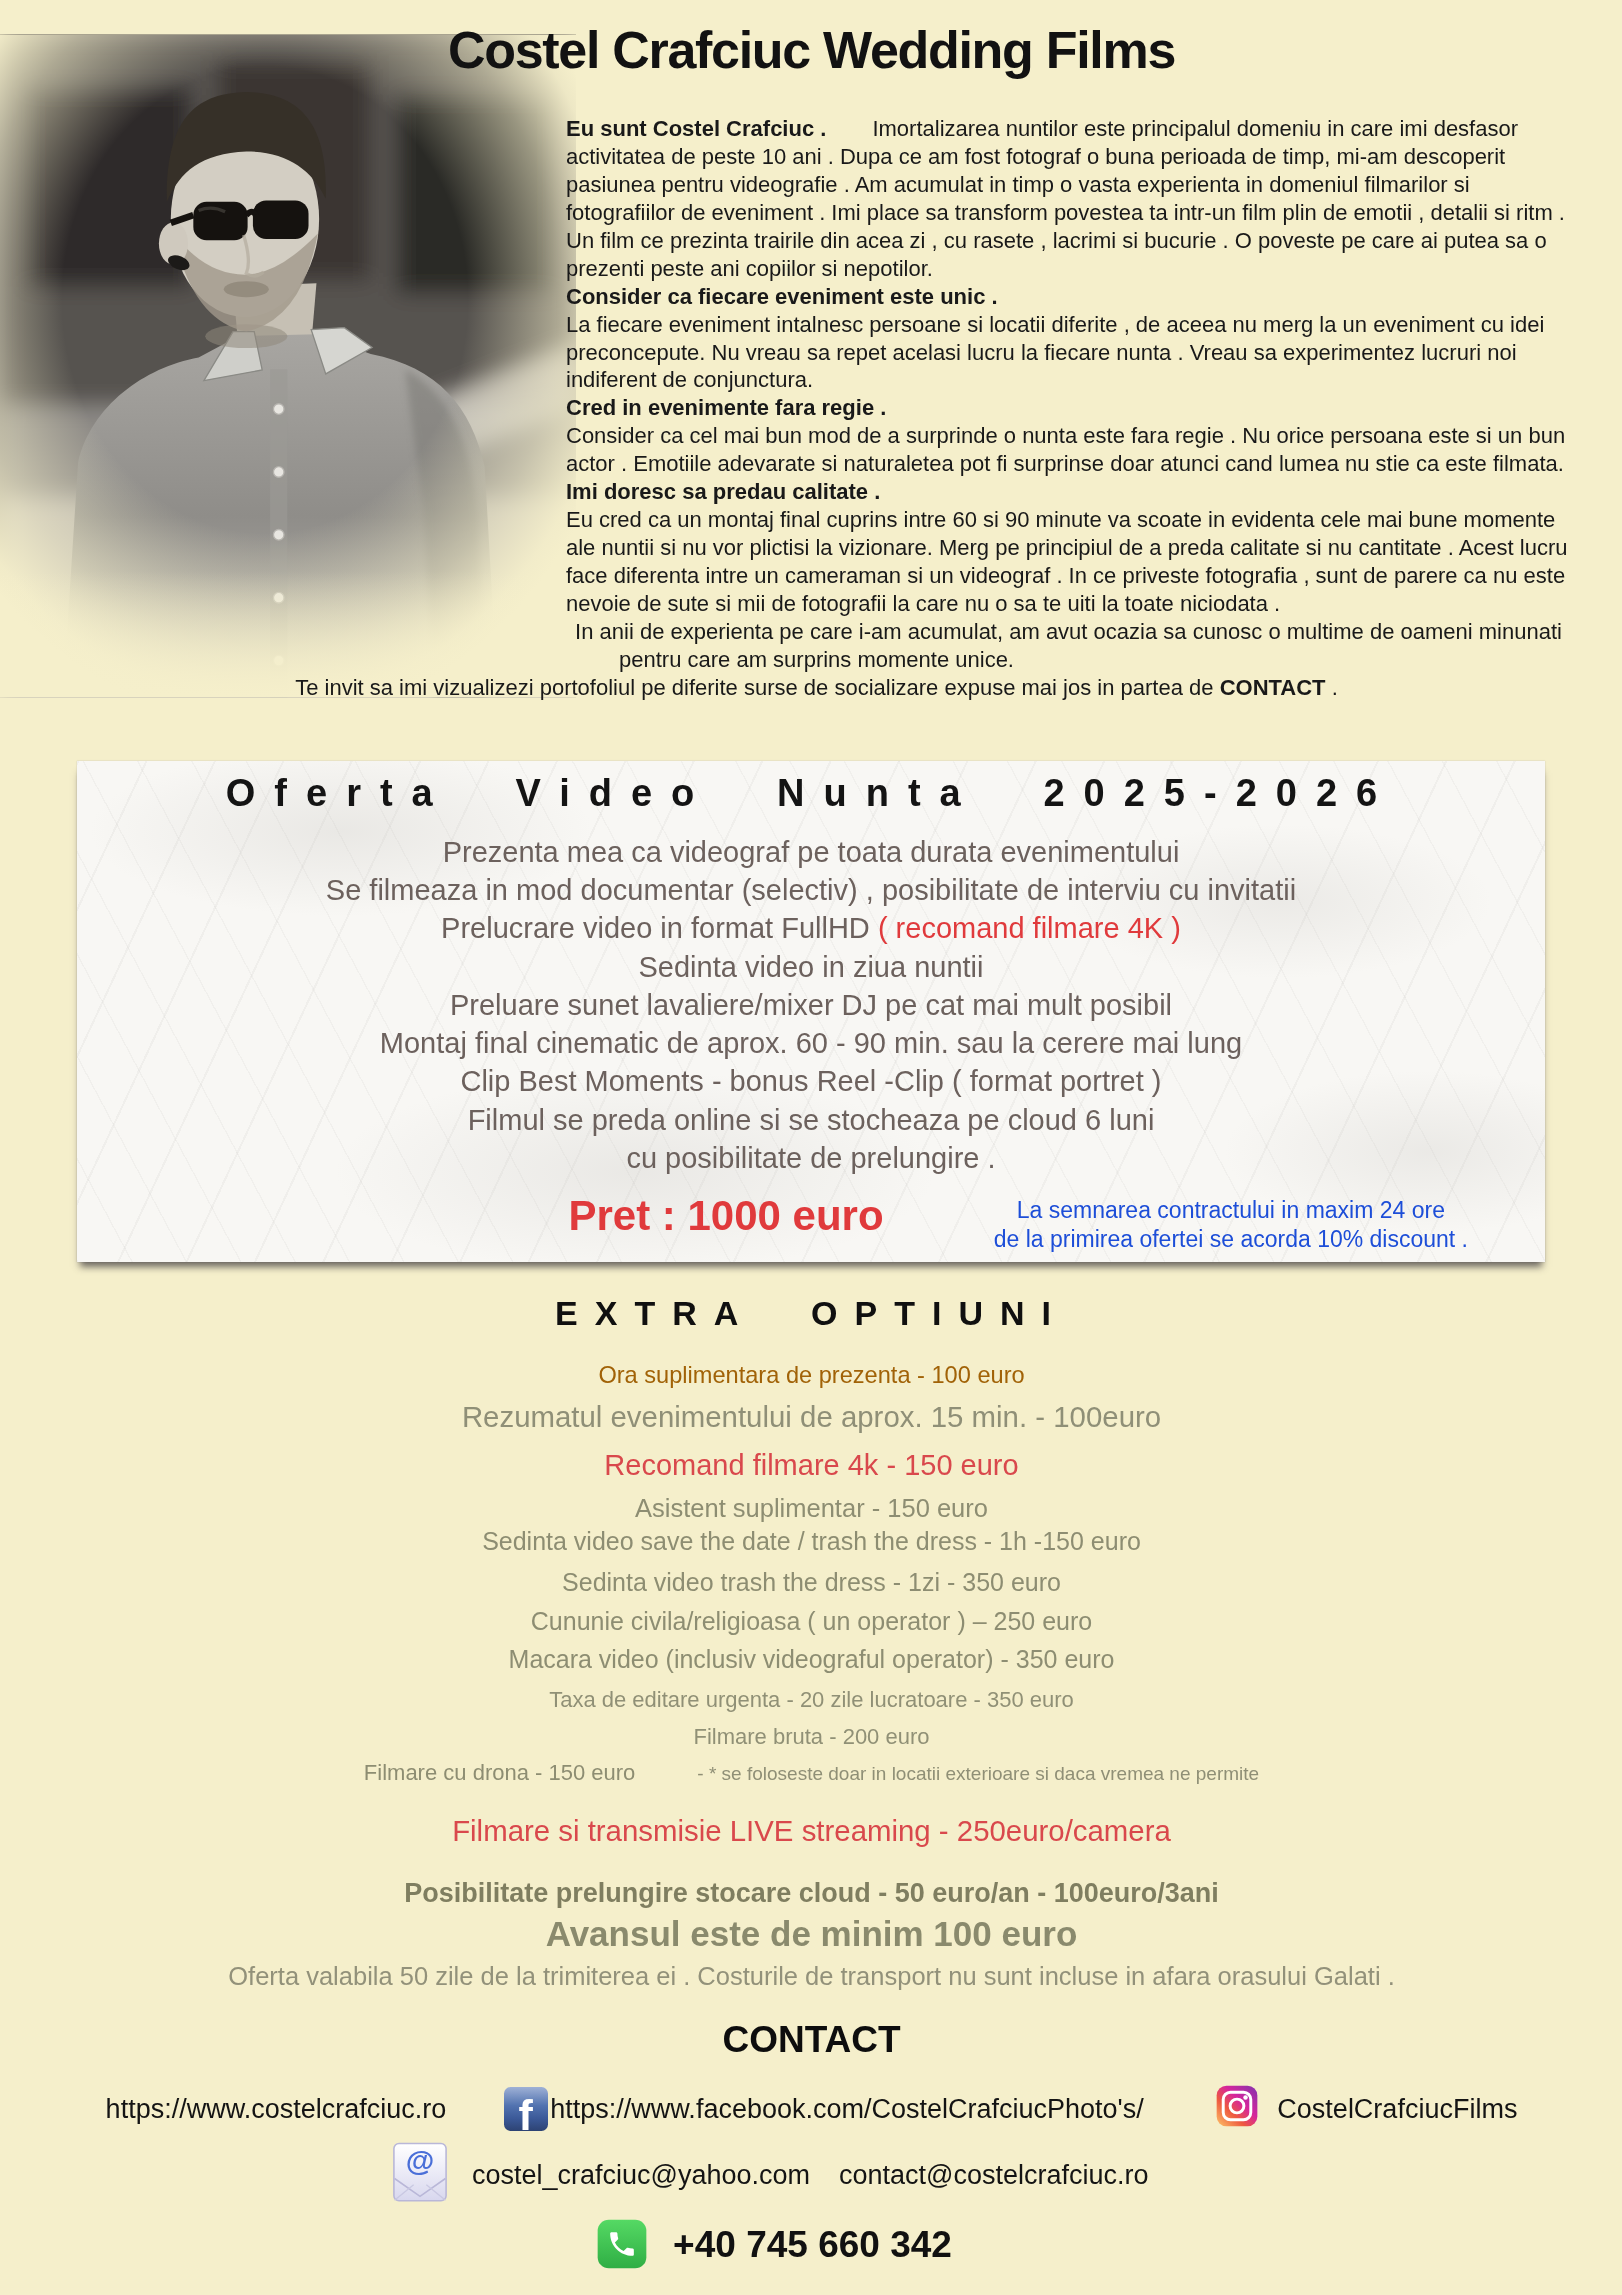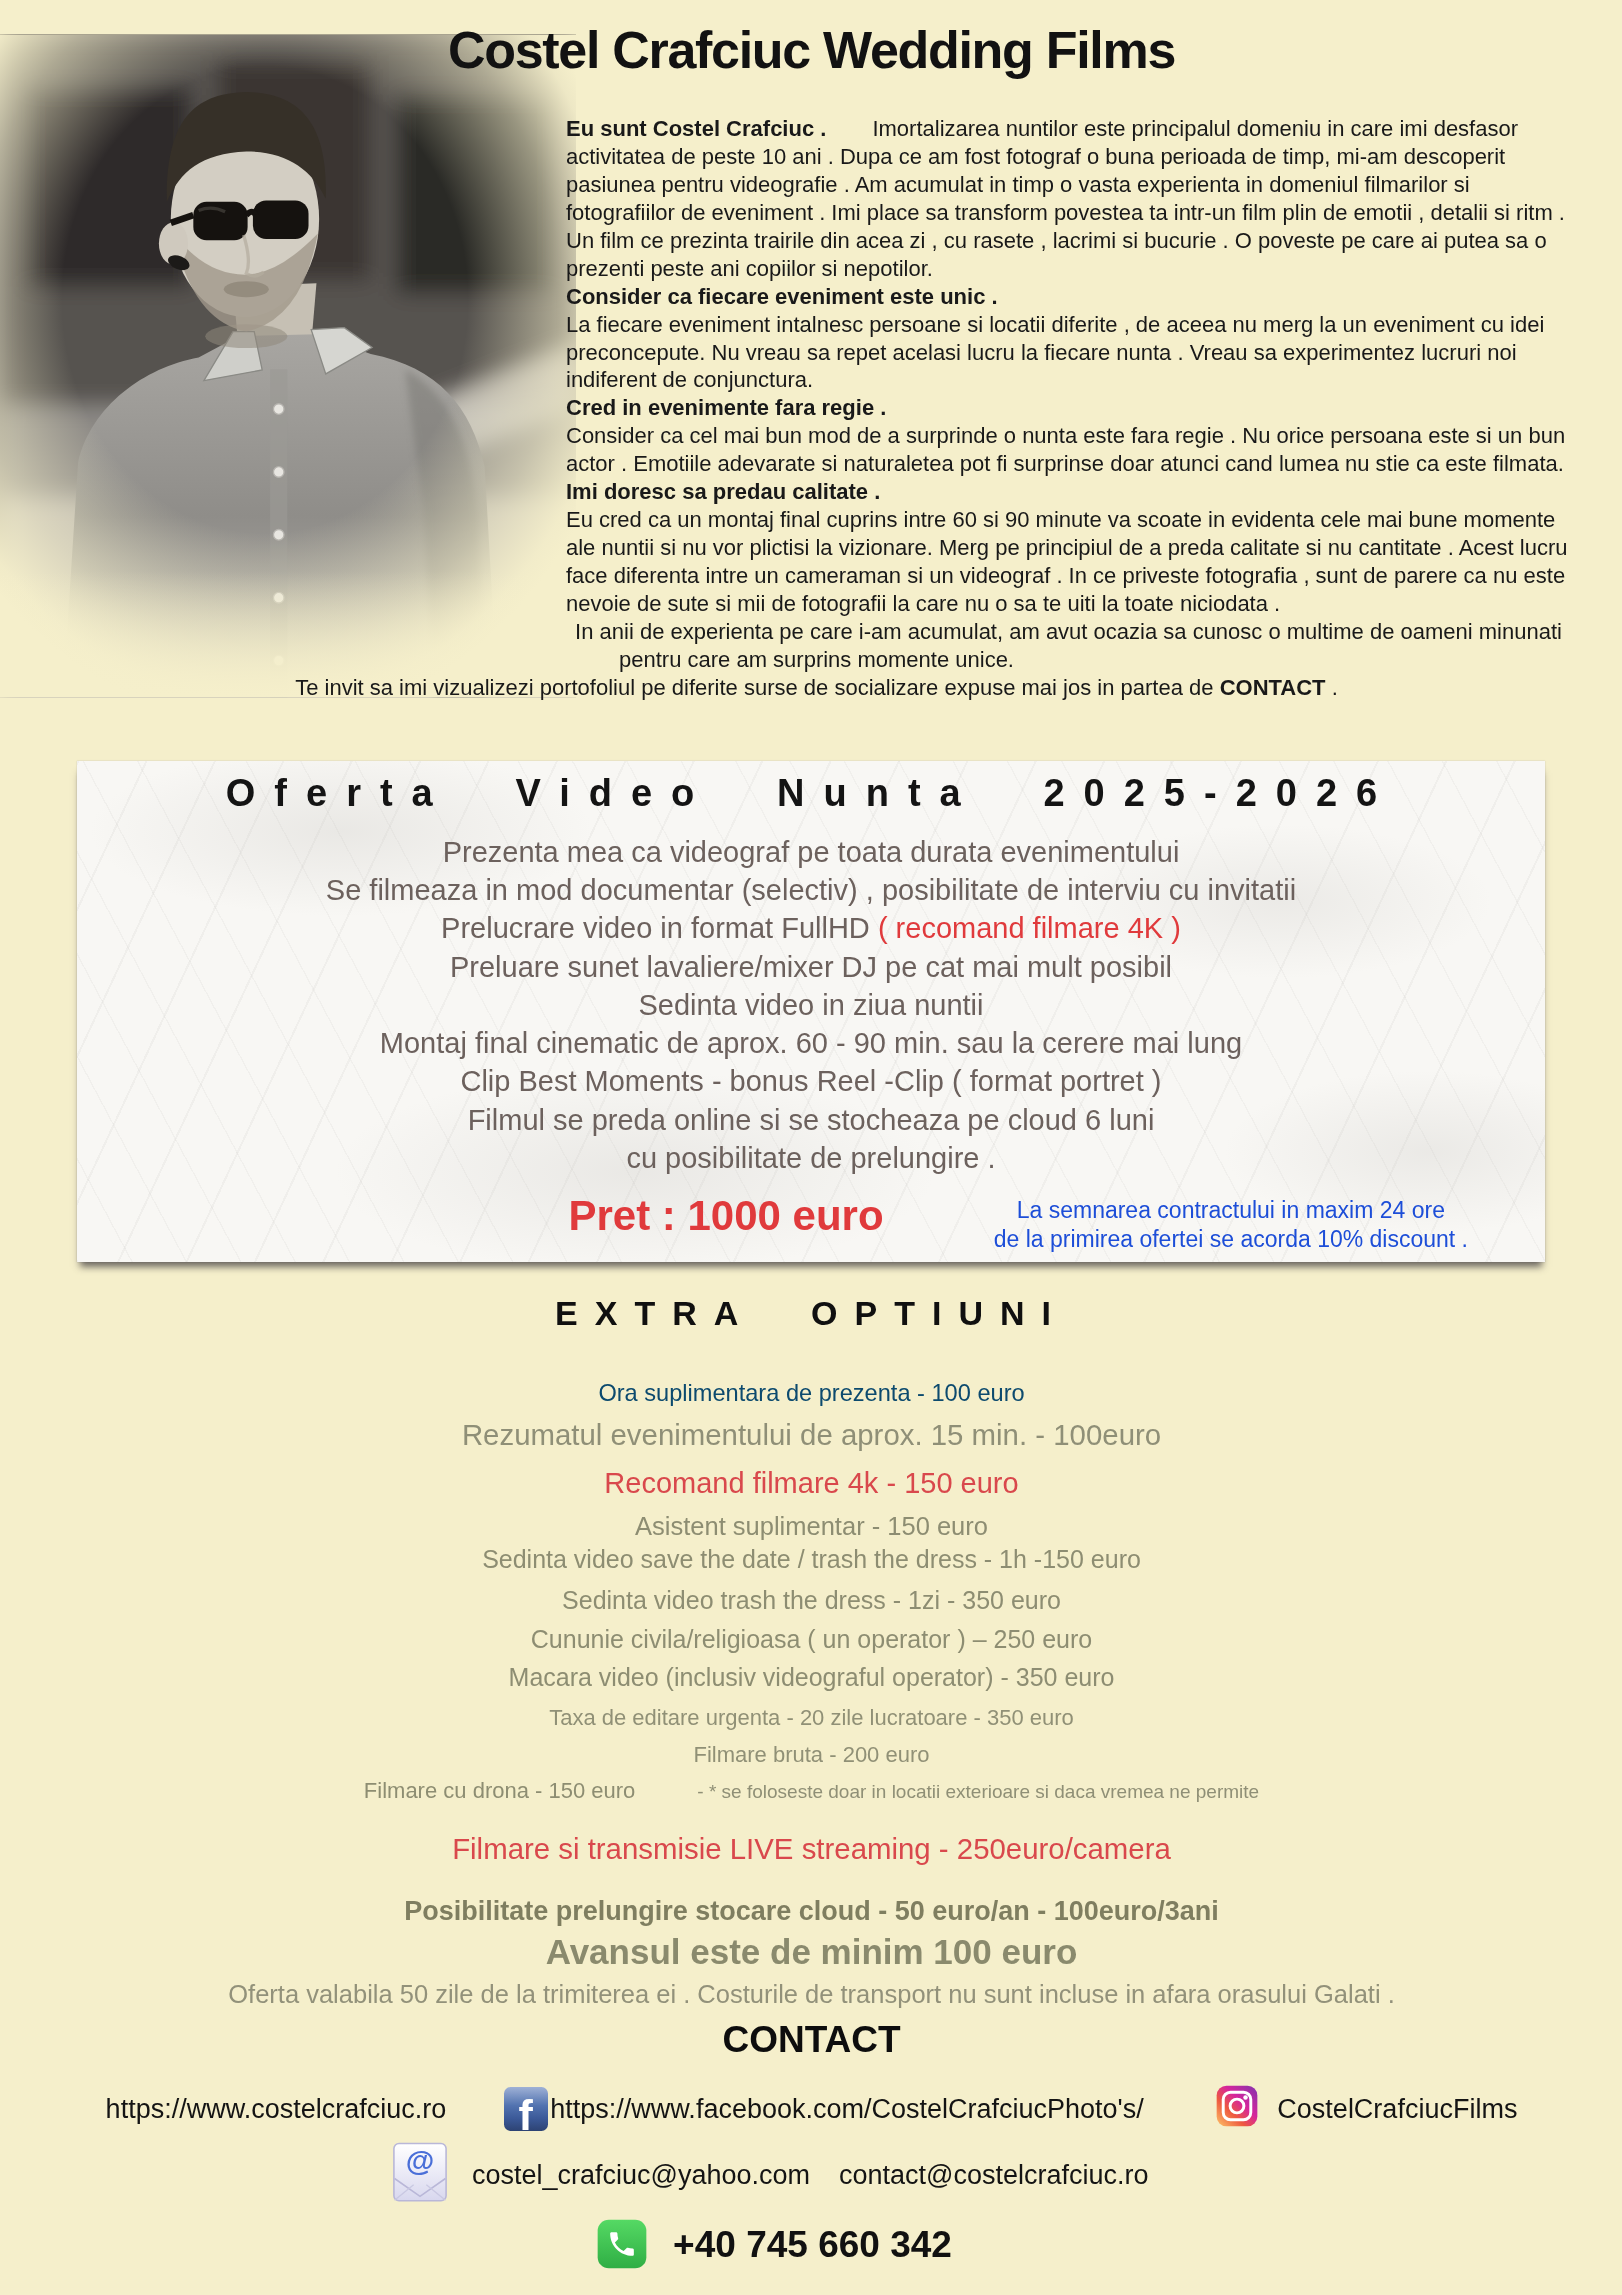--- a/index.html
+++ b/index.html
@@ -39,21 +39,21 @@
     font-size:29px;line-height:1.32;color:#6c615d;}
   .red{color:#e03a3c;}
   .offer-price-row{position:relative;margin-top:9.2px;height:79px;}
   .price{position:absolute;left:0;right:170px;text-align:center;top:5.2px;
     font-size:42px;font-weight:700;color:#e03a3c;}
   .discount{position:absolute;right:77px;top:9.2px;text-align:center;
     font-size:23px;line-height:1.3;color:#1d4ed8;}
   
   .extra{position:absolute;top:1294px;left:0;right:0;text-align:center;z-index:1;}
   .x-head{font-size:34px;font-weight:700;letter-spacing:.5em;word-spacing:.9em;color:#101010;}
-  .e1 {font-size:23.6px;color:#0c4a6e;margin-top:47px;}
+  .e1 {font-size:23.6px;color:#a16207;margin-top:29px;}
   .e2 {font-size:29.4px;color:#8f8f77;margin-top:10.5px;}
   .e3 {font-size:29px;color:#d9484c;margin-top:15.7px;}
   .e4 {font-size:29px;color:#d9484c;margin-top:1.3px;}
   .e5 {font-size:25.5px;color:#8d8d72;margin-top:11.8px;}
   .e6 {font-size:25px;color:#8d8d72;margin-top:3.9px;}
   .e7 {font-size:25px;color:#8d8d72;margin-top:11.8px;}
   .e8 {font-size:25px;color:#8d8d72;margin-top:10.5px;}
   .e9 {font-size:25px;color:#8d8d72;margin-top:9.2px;}
   .e10{font-size:22px;color:#909076;margin-top:13px;}
   .e11{font-size:22px;color:#909076;margin-top:10.5px;}
@@ -169,22 +169,22 @@
   <p class="centerline">In anii de experienta pe care i-am acumulat, am avut ocazia sa cunosc o multime de oameni minunati pentru care am surprins momente unice.</p>
   <p class="centerline"><span>Te invit sa imi vizualizezi portofoliul  pe diferite surse de socializare expuse mai jos in partea de </span><b>CONTACT</b><span> .</span></p>
 </div>
 
 <div class="offer">
   <div class="offer-head">Oferta Video Nunta 2025-2026</div>
   <div class="offer-lines">
     <div>Prezenta mea ca videograf  pe toata durata evenimentului</div>
     <div>Se filmeaza in mod documentar (selectiv) , posibilitate de interviu cu invitatii</div>
     <div><span>Prelucrare video in format FullHD </span><span class="red">( recomand filmare 4K )</span></div>
+    <div>Sedinta video  in ziua nuntii</div>
     <div>Preluare sunet lavaliere/mixer DJ pe cat mai mult posibil</div>
-    <div>Sedinta video  in ziua nuntii</div>
     <div>Montaj final cinematic de  aprox. 60 - 90 min. sau la cerere mai lung</div>
     <div>Clip Best Moments - bonus Reel -Clip ( format portret )</div>
     <div>Filmul se preda  online si se stocheaza  pe cloud  6 luni</div>
     <div>cu posibilitate de prelungire .</div>
   </div>
   <div class="offer-price-row">
     <div class="price">Pret : 1000 euro</div>
     <div class="discount">
       <div>La semnarea contractului in maxim 24 ore</div>
       <div>de la primirea ofertei se acorda 10% discount .</div>

